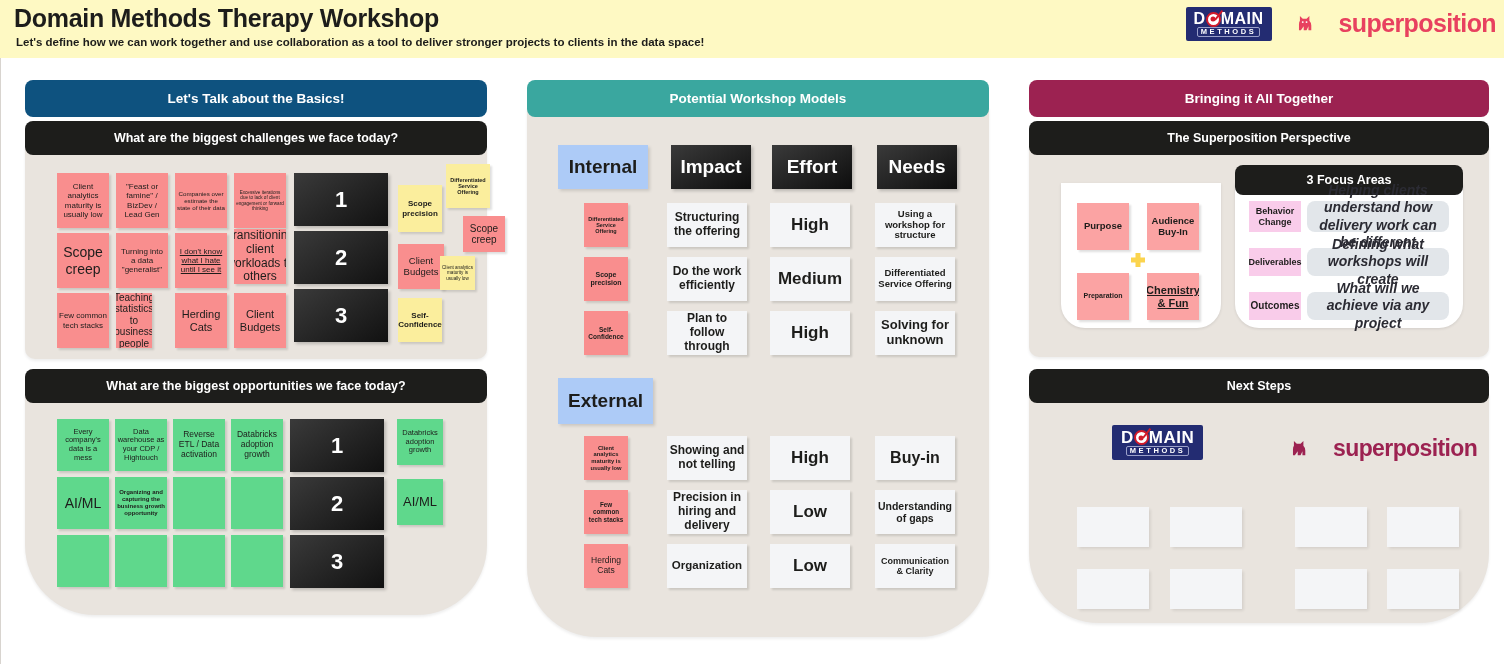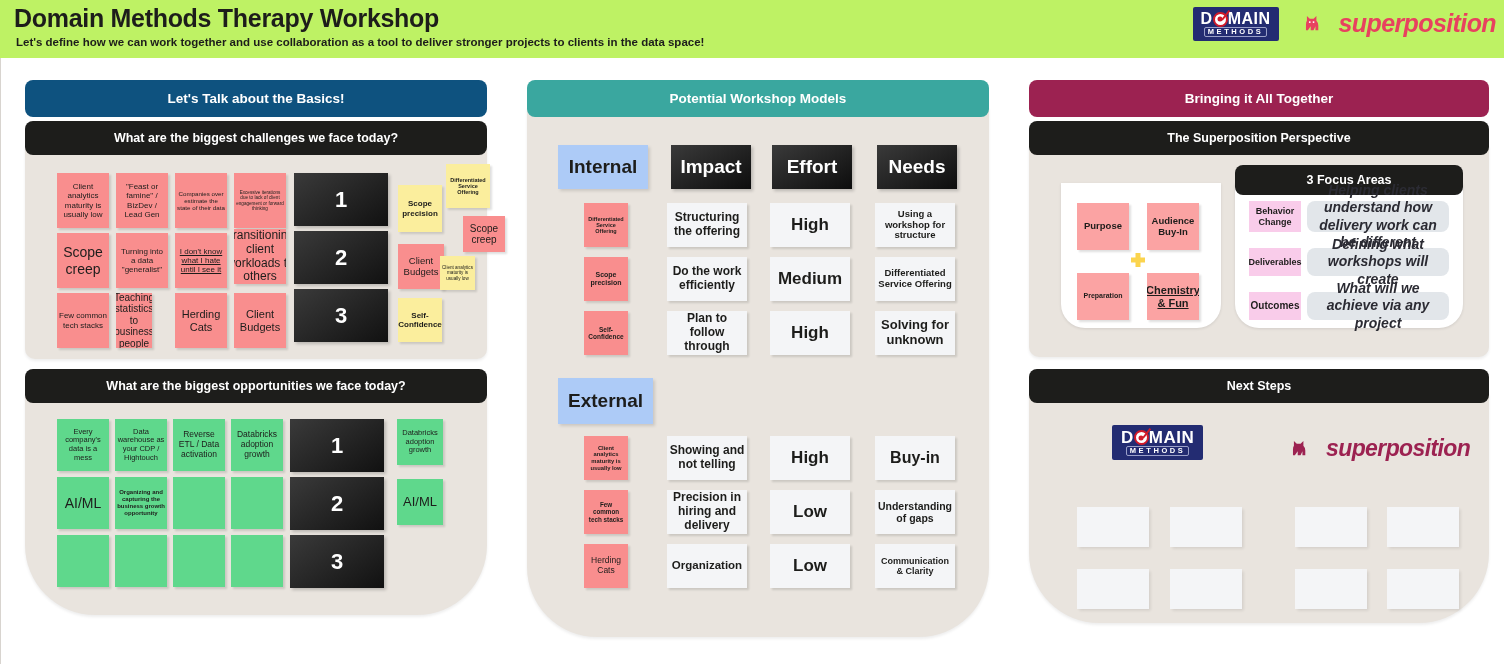--- a/index.html
+++ b/index.html
@@ -6,21 +6,21 @@
   body{
     width:1504px;height:664px;
     background:#ffffff;
     font-family:"Liberation Sans", sans-serif;
     overflow:hidden;
     position:relative;
   }
   
   .header{
     position:absolute;left:0;top:0;width:1504px;height:58px;
-    background:#bef264;
+    background:#fef9c3;
     box-sizing:border-box;
   }
   .header-title{
     position:absolute;left:14px;top:4px;
     font-size:25px;font-weight:bold;color:#1d1d1b;letter-spacing:-0.3px;
   }
   .header-sub{
     position:absolute;left:16px;top:36px;
     font-size:11.5px;font-weight:bold;color:#1d1d1b;
   }
@@ -53,21 +53,21 @@
     content:"";position:absolute;left:6px;top:-6px;
     width:2px;height:12px;background:#d11a2a;
     transform:rotate(38deg);transform-origin:bottom;
   }
   .dm-logo .dm-bot{
     margin-top:0;
     font-size:7.5px;font-weight:bold;color:#ffffff;letter-spacing:2.6px;
     border:1px solid #9aa0c9;border-radius:2px;padding:0px 3px;
   }
   
-  .sp-logo{display:flex;align-items:center;gap:15px;font-style:italic;}
+  .sp-logo{display:flex;align-items:center;gap:22px;}
   .sp-cat{width:19px;height:18px;display:block;}
   .sp-word{
     font-size:25px;font-weight:bold;color:#e8415f;letter-spacing:-0.6px;
   }
   .sp-word.dark{color:#9c2251;font-size:23px;}
   .sp-cat.dark path,.sp-cat.dark circle{fill:#9c2251;}
 
   
   .board{
     position:absolute;left:0;top:58px;width:1504px;height:606px;

